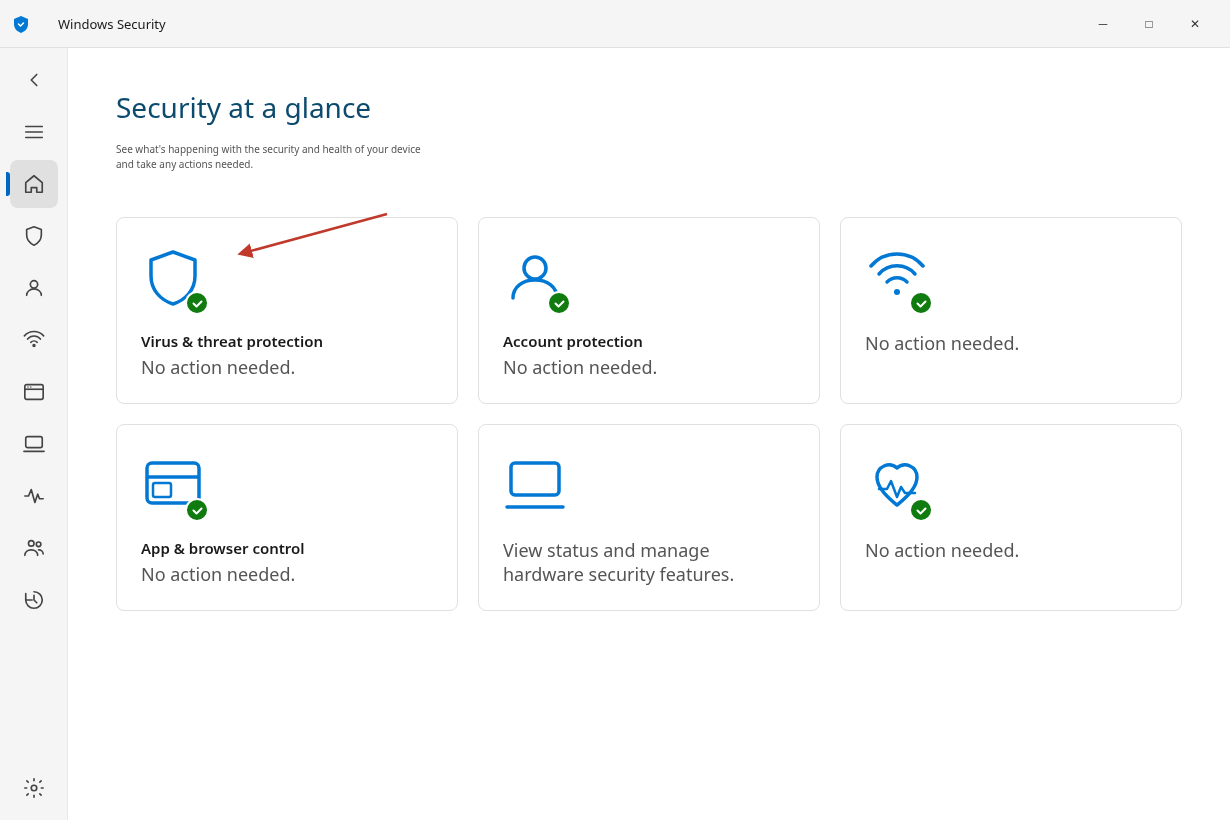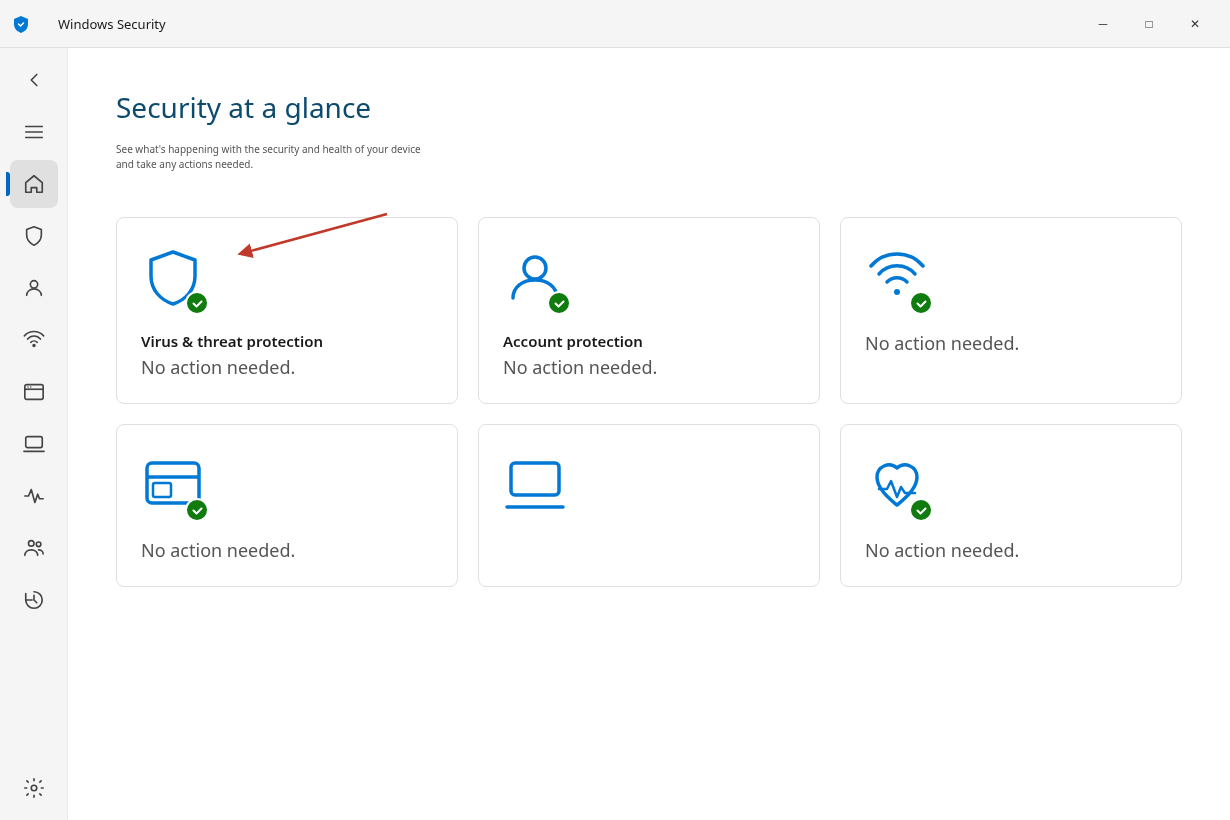--- a/index.html
+++ b/index.html
@@ -366,30 +366,32 @@
             <rect x="6" y="10" width="52" height="40" rx="5" stroke="#0078d4" stroke-width="3.5" fill="none"></rect>
             <line x1="6" y1="24" x2="58" y2="24" stroke="#0078d4" stroke-width="3.5"></line>
             <rect x="12" y="30" width="18" height="14" rx="2" stroke="#0078d4" stroke-width="2.5" fill="none"></rect>
           </svg>
           <div class="check-badge">
             <svg viewBox="0 0 13 13" fill="none">
               <path d="M2.5 6.5l3 3 5-5" stroke="white" stroke-width="2" stroke-linecap="round" stroke-linejoin="round"></path>
             </svg>
           </div>
         </div>
+        <div class="card-title">App &amp; browser control</div>
         <div class="card-status">No action needed.</div>
       </div>
 
       <div class="card">
         <div class="card-icon-wrap">
           <svg class="main-icon" viewBox="0 0 64 64" fill="none">
             <rect x="8" y="10" width="48" height="32" rx="4" stroke="#0078d4" stroke-width="3.5" fill="none"></rect>
             <line x1="4" y1="54" x2="60" y2="54" stroke="#0078d4" stroke-width="3.5" stroke-linecap="round"></line>
           </svg>
         </div>
+        <div class="card-status">View status and manage hardware security features.</div>
       </div>
 
       <div class="card">
         <div class="card-icon-wrap">
           <svg class="main-icon" viewBox="0 0 64 64" fill="none">
             <path d="M32 52c-2-2-20-14-20-28a12 12 0 0120-9 12 12 0 0120 9c0 14-18 26-20 28z" stroke="#0078d4" stroke-width="3.5" fill="none" stroke-linecap="round" stroke-linejoin="round"></path>
             <path d="M14 36h8l4-8 6 16 4-10 4 6h10" stroke="#0078d4" stroke-width="2.5" stroke-linecap="round" stroke-linejoin="round"></path>
           </svg>
           <div class="check-badge">
             <svg viewBox="0 0 13 13" fill="none">

